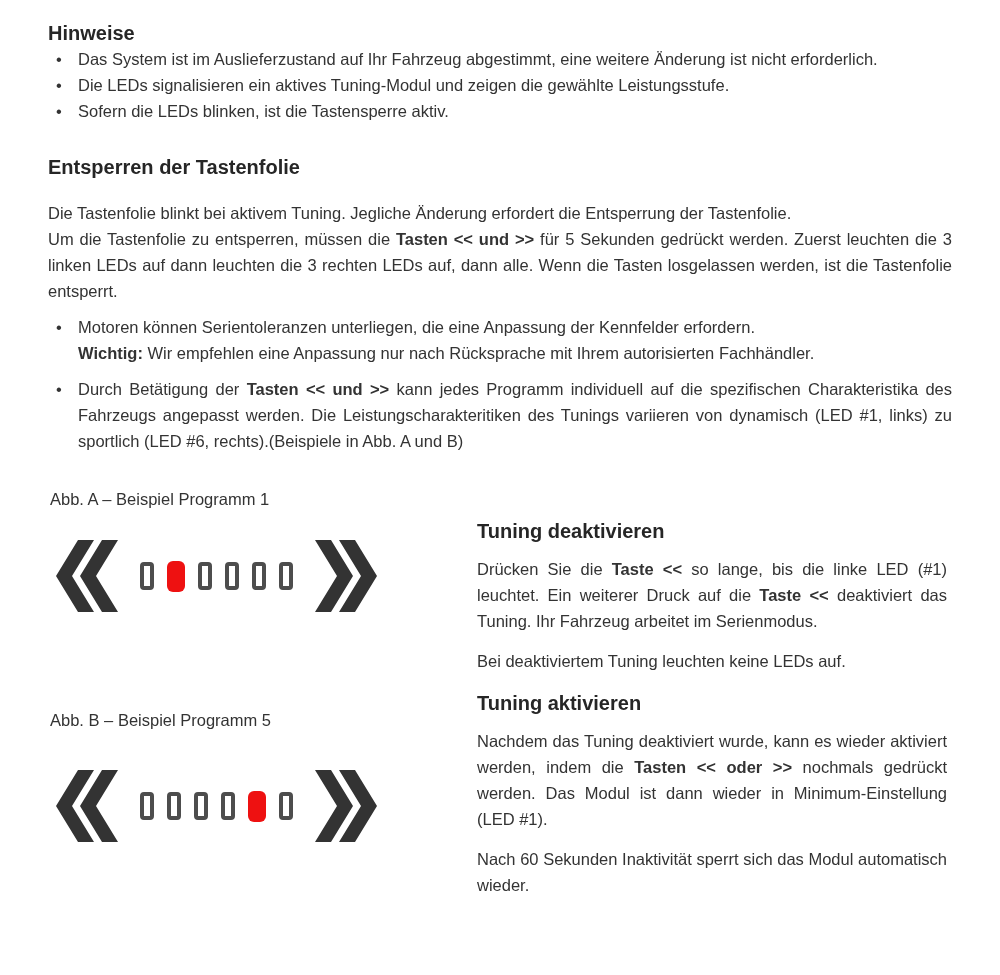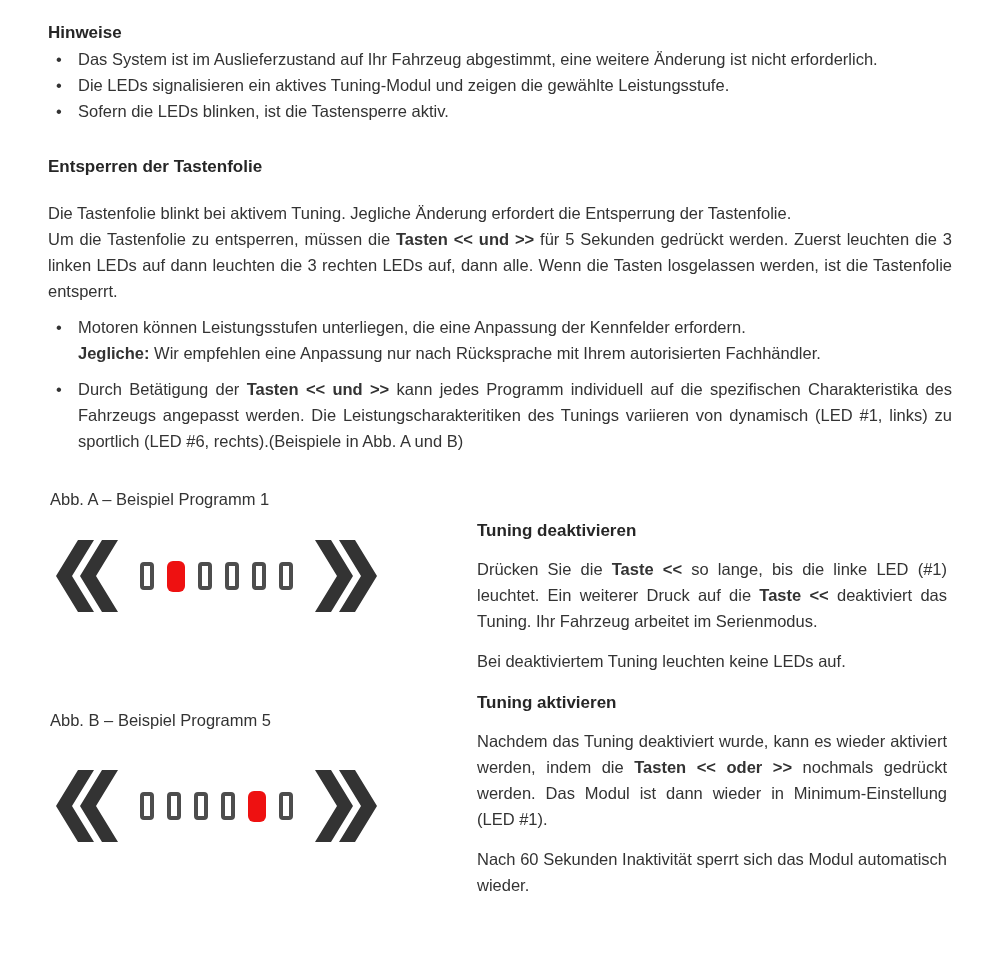--- a/index.html
+++ b/index.html
@@ -8,21 +8,21 @@
   }
   *{box-sizing:border-box;}
   html,body{margin:0;padding:0;background:#fff;}
   .page{
     width:1000px;height:975px;background:var(--bg);
     padding:20px 48px 0 48px;
     font-family:"Liberation Sans",sans-serif;
     font-size:16.5px;line-height:26px;color:var(--text);
     position:relative;overflow:hidden;
   }
-  h3{font-size:17px;line-height:26px;margin:0;color:var(--heading);font-weight:bold;}
+  h3{font-size:20px;line-height:26px;margin:0;color:var(--heading);font-weight:bold;}
   p{margin:0;}
   .justify{text-align:justify;}
   .b{font-weight:bold;}
 
   .bullet-row{display:flex;align-items:flex-start;}
   .bullet-marker{flex:0 0 30px;padding-left:8px;}
   .bullet-text{flex:1;}
 
   #sec-entsperren h3{margin-top:30px;}
   #sec-entsperren .para{margin-top:20px;}
@@ -81,22 +81,22 @@
       <p>Die Tastenfolie blinkt bei aktivem Tuning. Jegliche Änderung erfordert die Entsperrung der Tastenfolie.</p>
       <p class="justify"><span>Um die Tastenfolie zu entsperren, müssen die </span><span class="b">Tasten &lt;&lt; und &gt;&gt;</span><span> für 5 Sekunden gedrückt werden. Zuerst leuchten die 3 linken LEDs auf dann leuchten die 3 rechten LEDs auf, dann alle. Wenn die Tasten losgelassen werden, ist die Tastenfolie entsperrt.</span></p>
     </div>
   </section>
 
   <section id="sec-anpassung">
     <div class="list">
       <div class="bullet-row">
         <span class="bullet-marker">•</span>
         <span class="bullet-text">
-          <p>Motoren können Leistungsstufen unterliegen, die eine Anpassung der Kennfelder erfordern.</p>
-          <p><span class="b">Jegliche:</span><span> Wir empfehlen eine Anpassung nur nach Rücksprache mit Ihrem autorisierten Fachhändler.</span></p>
+          <p>Motoren können Serientoleranzen unterliegen, die eine Anpassung der Kennfelder erfordern.</p>
+          <p><span class="b">Wichtig:</span><span> Wir empfehlen eine Anpassung nur nach Rücksprache mit Ihrem autorisierten Fachhändler.</span></p>
         </span>
       </div>
       <div class="bullet-row">
         <span class="bullet-marker">•</span>
         <span class="bullet-text justify"><span>Durch Betätigung der </span><span class="b">Tasten &lt;&lt; und &gt;&gt;</span><span> kann jedes Programm individuell auf die spezifischen Charakteristika des Fahrzeugs angepasst werden. Die Leistungscharakteritiken des Tunings variieren von dynamisch (LED #1, links) zu sportlich (LED #6, rechts).(Beispiele in Abb. A und B)</span></span>
       </div>
     </div>
   </section>
 
   <div class="columns">

